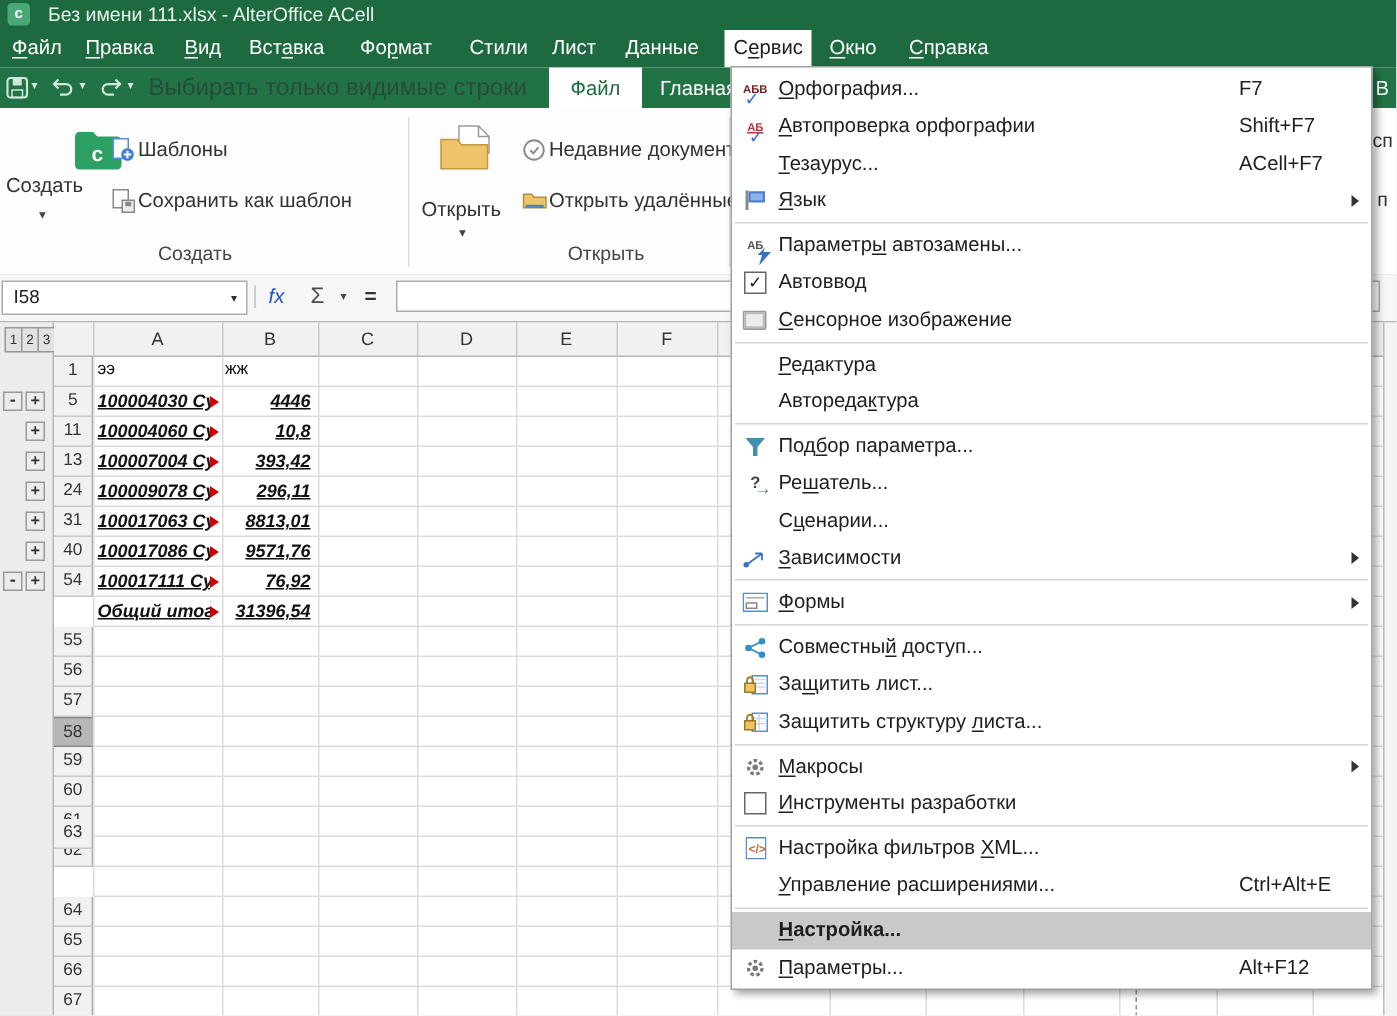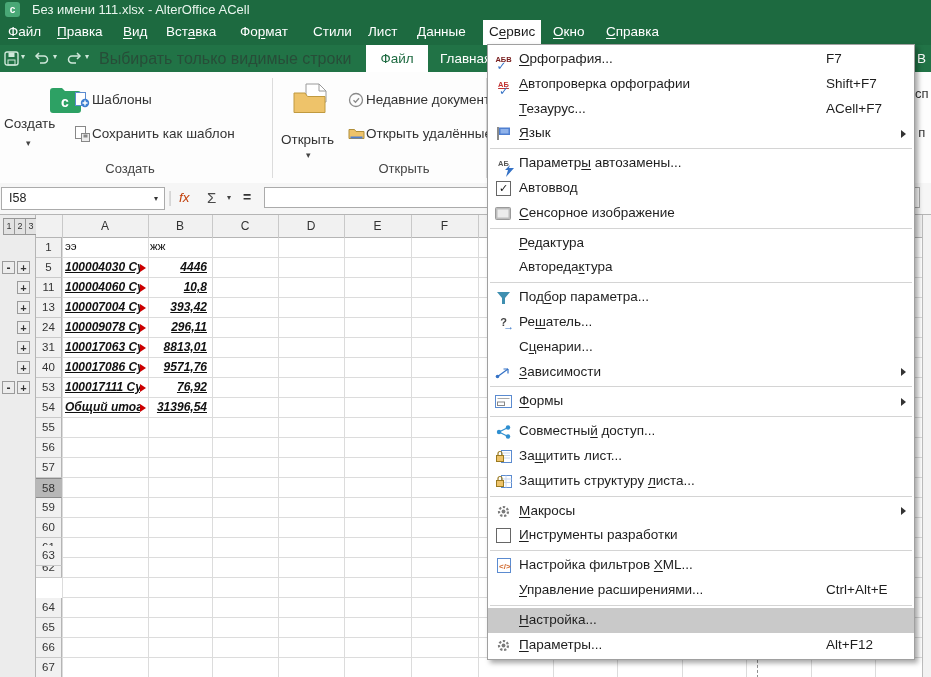--- a/index.html
+++ b/index.html
@@ -68,21 +68,21 @@
                text-decoration:underline;}
   .b-right{text-align:right;}
   .red-marker{position:absolute;width:0;height:0;border-left:6px solid #cc0000;border-top:4px solid transparent;border-bottom:4px solid transparent;}
   .dashline{position:absolute;width:0;border-left:1px dashed #8f8f8f;}
   .right-strip{position:absolute;left:922px;top:215px;width:9px;height:462px;background:#f3f3f3;border-left:1px solid #bdbdbd;}
 
   
   .menu-panel{position:absolute;left:487px;top:44px;width:426px;background:#ffffff;border:1px solid #a0a0a0;
               box-shadow:3px 3px 5px rgba(0,0,0,0.35);z-index:50;padding:2px 0;box-sizing:content-box;}
   .menu-row{position:relative;height:24.8px;}
-  .menu-row.hl{background:#c9c9c9;}
+  .menu-row.hl{background:#c9c9c9;font-weight:bold;}
   .mi-icon{position:absolute;left:5px;top:3px;width:21px;height:19px;display:flex;align-items:center;justify-content:center;}
   .mi-label{position:absolute;left:31px;top:0;line-height:24.8px;font-size:13.5px;color:#1e1e1e;white-space:nowrap;}
   .mi-short{position:absolute;left:338px;top:0;line-height:24.8px;font-size:13.5px;color:#1e1e1e;}
   .mi-arrow{position:absolute;right:8px;top:8.5px;width:0;height:0;border-left:5px solid #333;
             border-top:4px solid transparent;border-bottom:4px solid transparent;}
   .menu-sep{height:1px;background:#d4d4d4;margin:2px 2px;}
 
   
   .ic-abc{position:relative;display:inline-block;font:bold 7.5px/1 "Liberation Sans",sans-serif;color:#7a2020;font-style:normal;}
   .ic-chk{position:absolute;left:1px;top:1px;font:bold 12px/1 "DejaVu Sans",sans-serif;color:#3572c6;font-style:normal;}
@@ -191,21 +191,21 @@
         <div class="rb-btn-label" style="left: 366px; top: 54px;">Открыть удалённые документы</div>
       </div>
   </div>
 
   <div class="fbar">
     <div class="namebox">
       <span class="namebox-text">I58</span>
       <span class="nb-caret">▾</span>
     </div>
     <span class="fb-sym" style="left:168px;color:#cccccc;">|</span>
-    <span class="fb-sym" style="left:179px;font-size:13.5px;font-style:italic;color:#c2410c;">fx</span>
+    <span class="fb-sym" style="left:179px;font-size:13.5px;font-style:italic;color:#1d4ed8;">fx</span>
     <span class="fb-sym" style="left:207px;font-size:15px;color:#4a4a4a;">Σ</span>
     <span class="fb-sym" style="left:227px;font-size:8px;color:#444;">▾</span>
     <span class="fb-sym" style="left:243px;font-size:14px;font-weight:bold;color:#333;">=</span>
     <div class="finput"></div>
   </div>
 
   <div class="outline-panel" id="outline-panel">
       <div class="lvl-btn" style="left: 3px;">1</div>
       <div class="lvl-btn" style="left: 14px;">2</div>
       <div class="lvl-btn" style="left: 25px;">3</div>
@@ -458,21 +458,21 @@
     <div class="row-hdr" style="top: 358px;">40</div>
     <div class="row-strip" style="top: 358px;"></div>
     <div class="cell-a cell-styled" style="top: 360px;">100017086 Су</div>
     <div class="cell-b cell-styled b-right" style="top: 360px;">9571,76</div>
     <div class="red-marker" style="left: 140px; top: 364px;"></div>
     <div class="row-hdr" style="top: 378px;">53</div>
     <div class="row-strip" style="top: 378px;"></div>
     <div class="cell-a cell-styled" style="top: 380px;">100017111 Су</div>
     <div class="cell-b cell-styled b-right" style="top: 380px;">76,92</div>
     <div class="red-marker" style="left: 140px; top: 384px;"></div>
-    <div class="row-hdr" style="top: 398px;">54</div>
+    <div class="row-hdr" style="top: 378px;">54</div>
     <div class="row-strip" style="top: 398px;"></div>
     <div class="cell-a cell-styled" style="top: 400px;">Общий итог</div>
     <div class="cell-b cell-styled b-right" style="top: 400px;">31396,54</div>
     <div class="red-marker" style="left: 140px; top: 404px;"></div>
     <div class="row-hdr" style="top: 418px;">55</div>
     <div class="row-strip" style="top: 418px;"></div>
     <div class="row-hdr" style="top: 438px;">56</div>
     <div class="row-strip" style="top: 438px;"></div>
     <div class="row-hdr" style="top: 458px;">57</div>
     <div class="row-strip" style="top: 458px;"></div>

